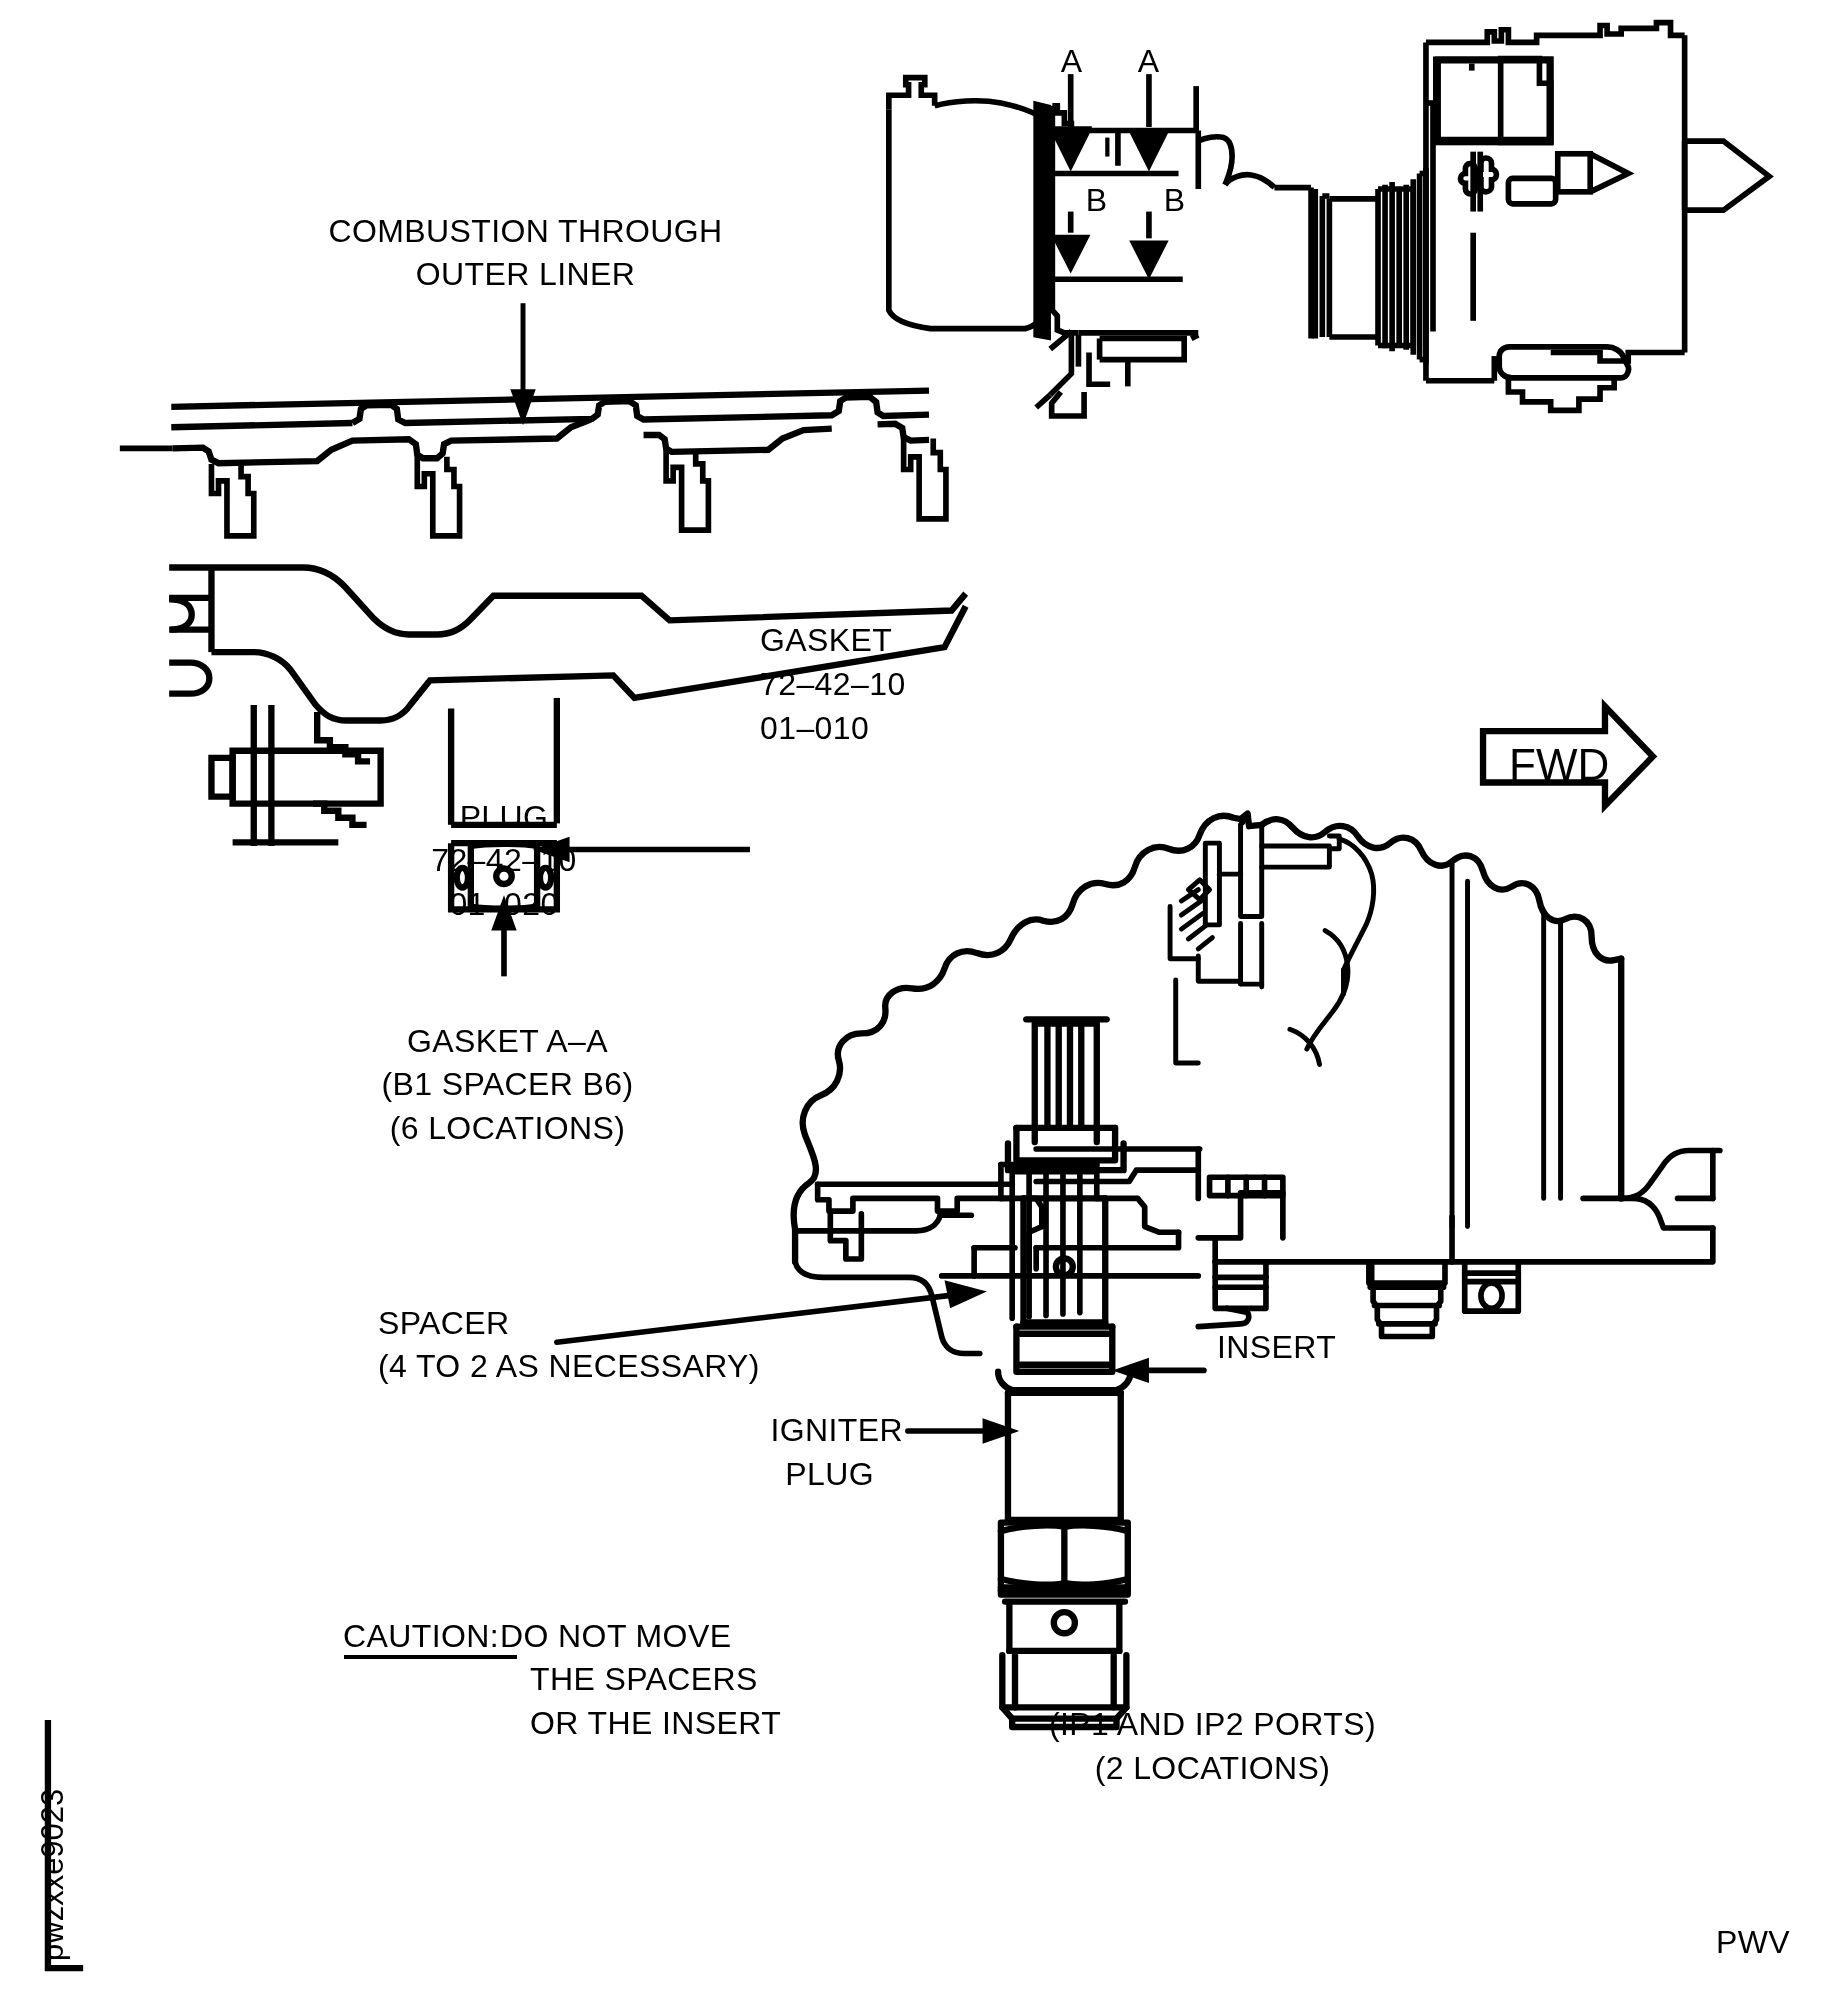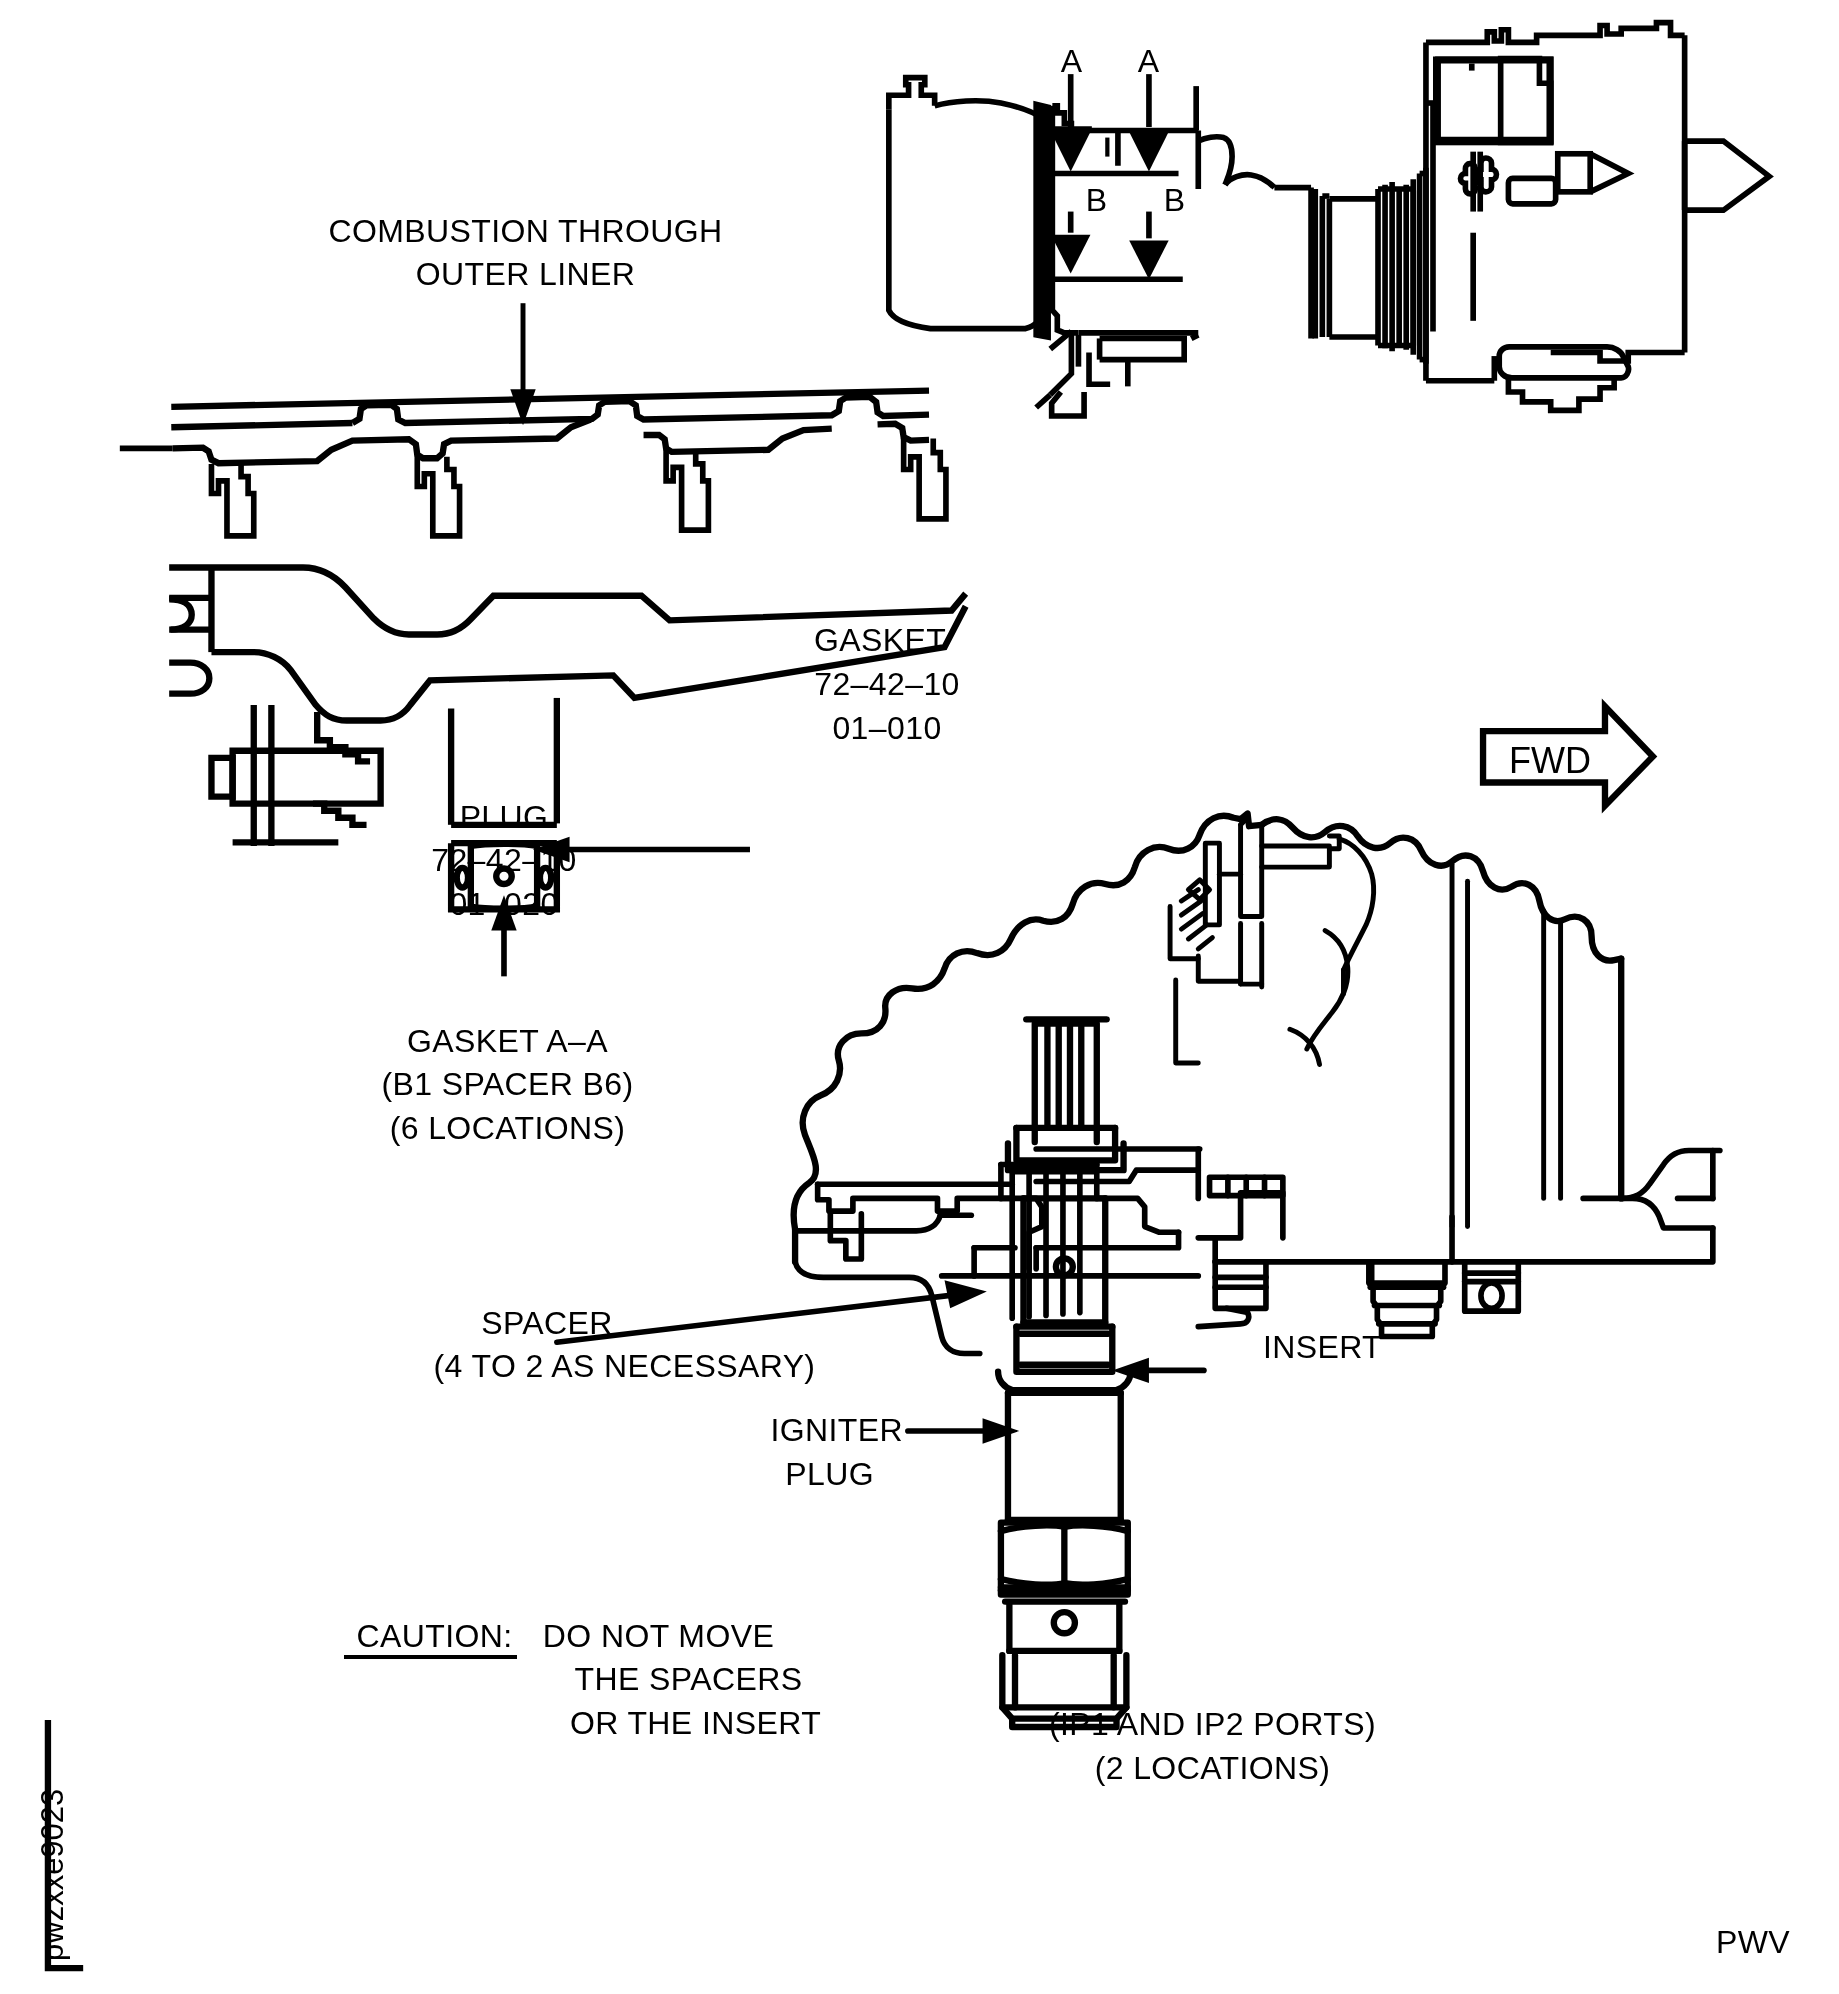--- a/index.html
+++ b/index.html
@@ -20,39 +20,39 @@
   .lbl {
     position: absolute;
     font-family: "Liberation Sans", sans-serif;
     font-size: 32px;
     line-height: 41px;
     color: #000;
     white-space: pre;
     letter-spacing: 0.4px;
   }
   .lbl.c { text-align: center; }
-  .lbl.l { text-align: center; }
+  .lbl.l { text-align: left; }
   .lbl.r { text-align: right; }
   .underline-caution {
     position: absolute;
     background: #000;
     height: 4.2px;
   }
   .vert-id {
     position: absolute;
     font-family: "Liberation Sans", sans-serif;
     font-size: 31px;
     transform: rotate(-90deg);
     transform-origin: left top;
     white-space: pre;
   }
   svg.art { position: absolute; left: 0; top: 0; }
   .fwd-text {
     position: absolute;
-    font-size: 36px;
+    font-size: 44px;
     font-family: "Liberation Sans", sans-serif;
   }
 </style>
 </head>
 <body>
 
 <div id="page">
 
   <svg class="art" width="1839" height="1995" viewBox="0 0 2609 2830" fill="none" stroke="#000" stroke-width="7" stroke-linecap="butt" stroke-linejoin="miter">
 

